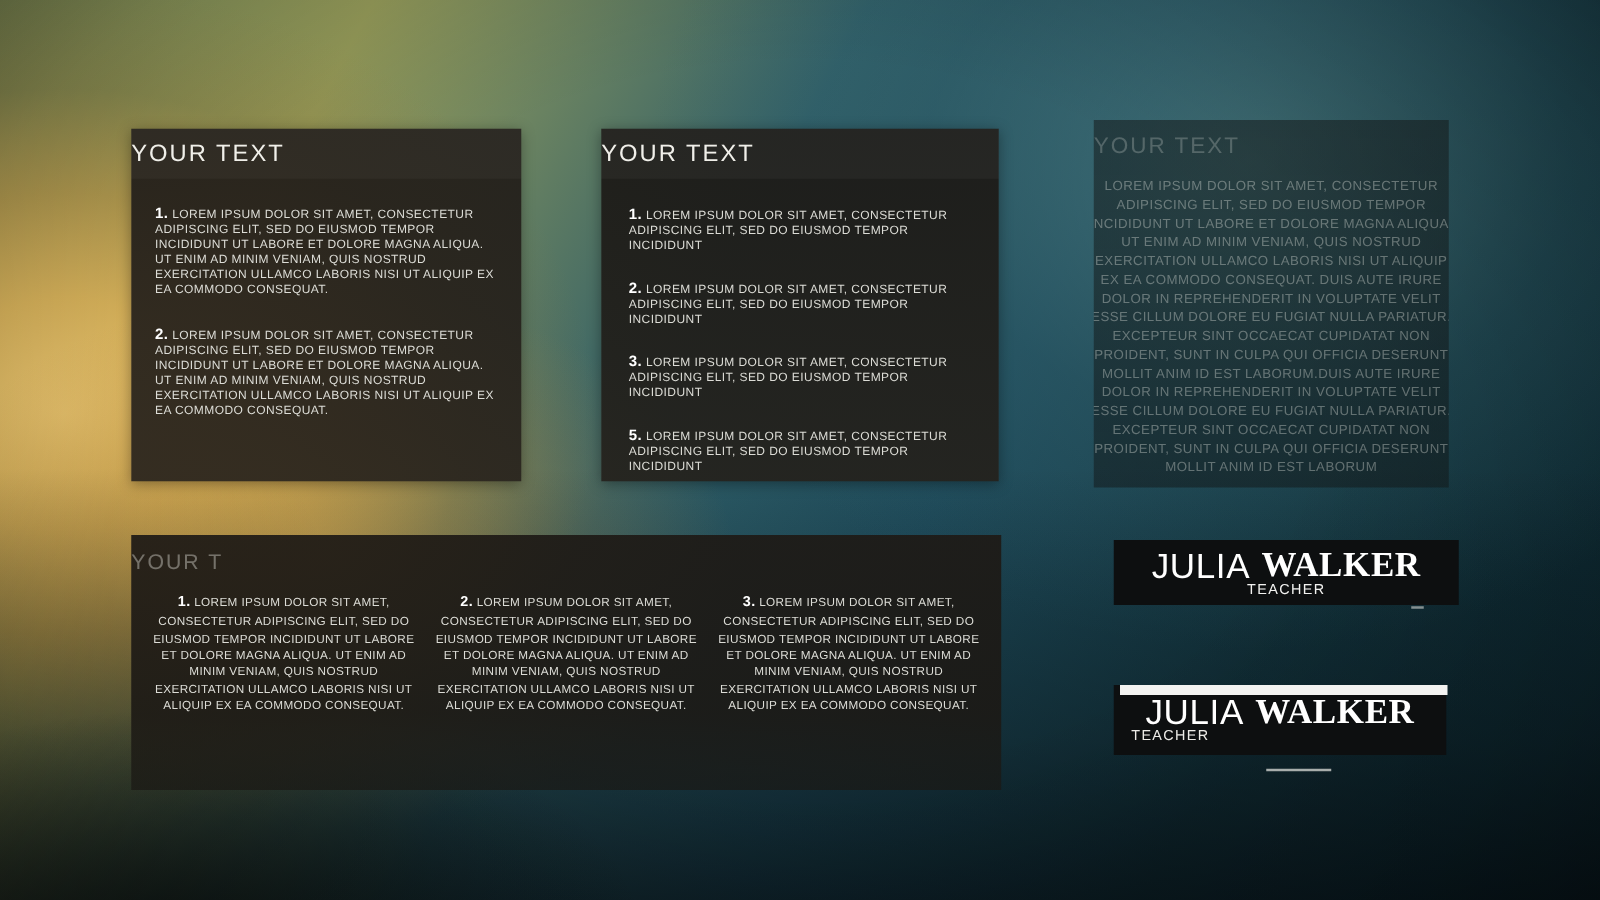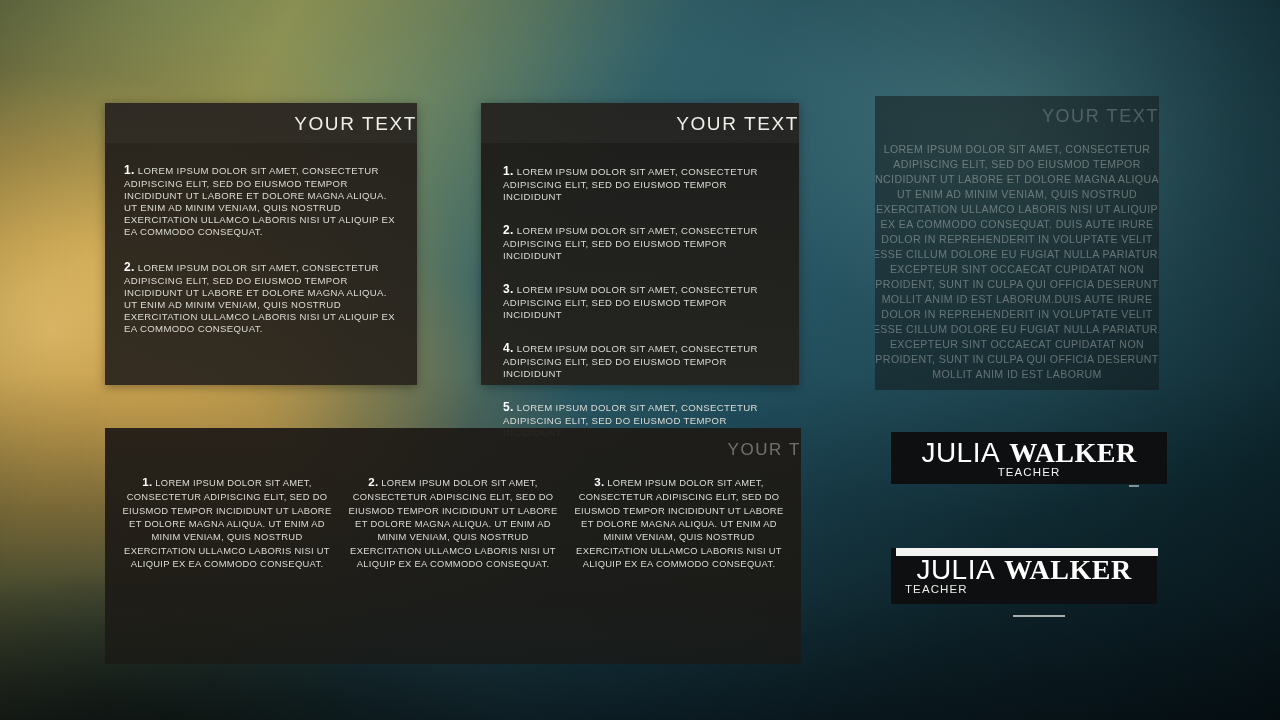--- a/index.html
+++ b/index.html
@@ -80,21 +80,21 @@
   }
 
   
   .panel {
     position: absolute;
     box-sizing: border-box;
     color: #e8e8e6;
   }
 
   .panel-header {
-    text-align: right;
+    text-align: left;
     letter-spacing: 1.6px;
     color: #f0efe9;
   }
 
   .panel-body {
     box-sizing: border-box;
   }
 
   .item {
     display: block;
@@ -202,21 +202,21 @@
     line-height: 1.42;
     letter-spacing: 0.4px;
     color: rgba(214,214,206,0.46);
   }
 
   
   #panel4 {
     left: 105px;
     top: 428px;
     width: 696px;
-    height: 236px;
+    height: 204px;
     background: linear-gradient(to bottom,
         rgba(30,26,22,0.93) 0%,
         rgba(28,25,21,0.90) 70%,
         rgba(26,24,20,0.72) 100%);
     overflow: visible;
   }
   #panel4 .panel-header {
     position: absolute;
     left: 0; top: 12px;
     width: 100%;
@@ -359,24 +359,20 @@
       <p class="item">
         <span class="num">1.</span>
         <span class="itxt">LOREM IPSUM DOLOR SIT AMET, CONSECTETUR ADIPISCING ELIT, SED DO EIUSMOD TEMPOR INCIDIDUNT</span>
       </p>
       <p class="item">
         <span class="num">2.</span>
         <span class="itxt">LOREM IPSUM DOLOR SIT AMET, CONSECTETUR ADIPISCING ELIT, SED DO EIUSMOD TEMPOR INCIDIDUNT</span>
       </p>
       <p class="item">
         <span class="num">3.</span>
-        <span class="itxt">LOREM IPSUM DOLOR SIT AMET, CONSECTETUR ADIPISCING ELIT, SED DO EIUSMOD TEMPOR INCIDIDUNT</span>
-      </p>
-      <p class="item">
-        <span class="num">4.</span>
         <span class="itxt">LOREM IPSUM DOLOR SIT AMET, CONSECTETUR ADIPISCING ELIT, SED DO EIUSMOD TEMPOR INCIDIDUNT</span>
       </p>
       <p class="item">
         <span class="num">5.</span>
         <span class="itxt">LOREM IPSUM DOLOR SIT AMET, CONSECTETUR ADIPISCING ELIT, SED DO EIUSMOD TEMPOR INCIDIDUNT</span>
       </p>
     </div>
   </div>
 
   <div class="panel" id="panel3">

